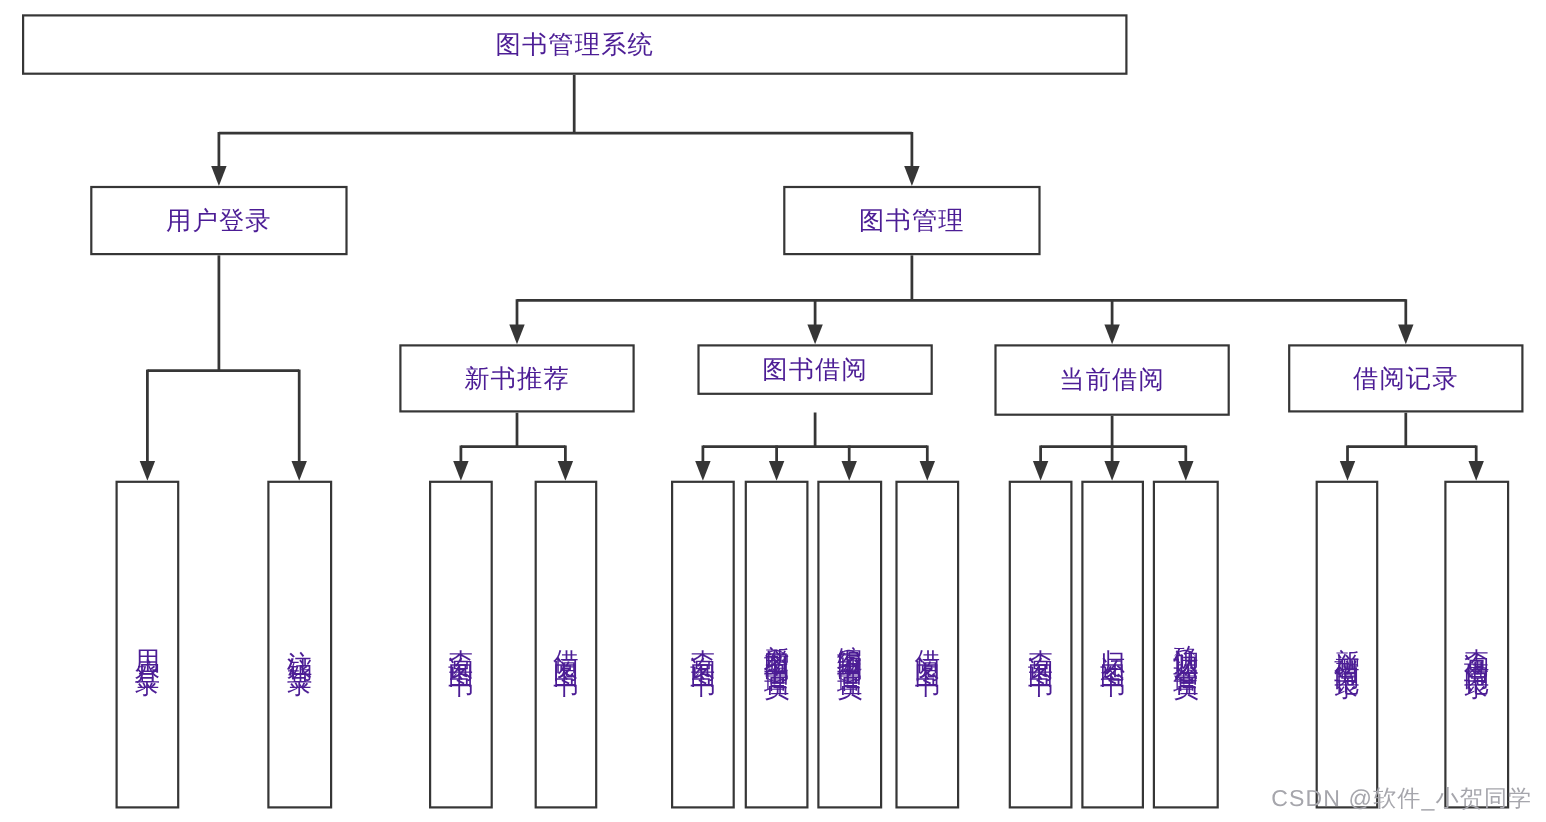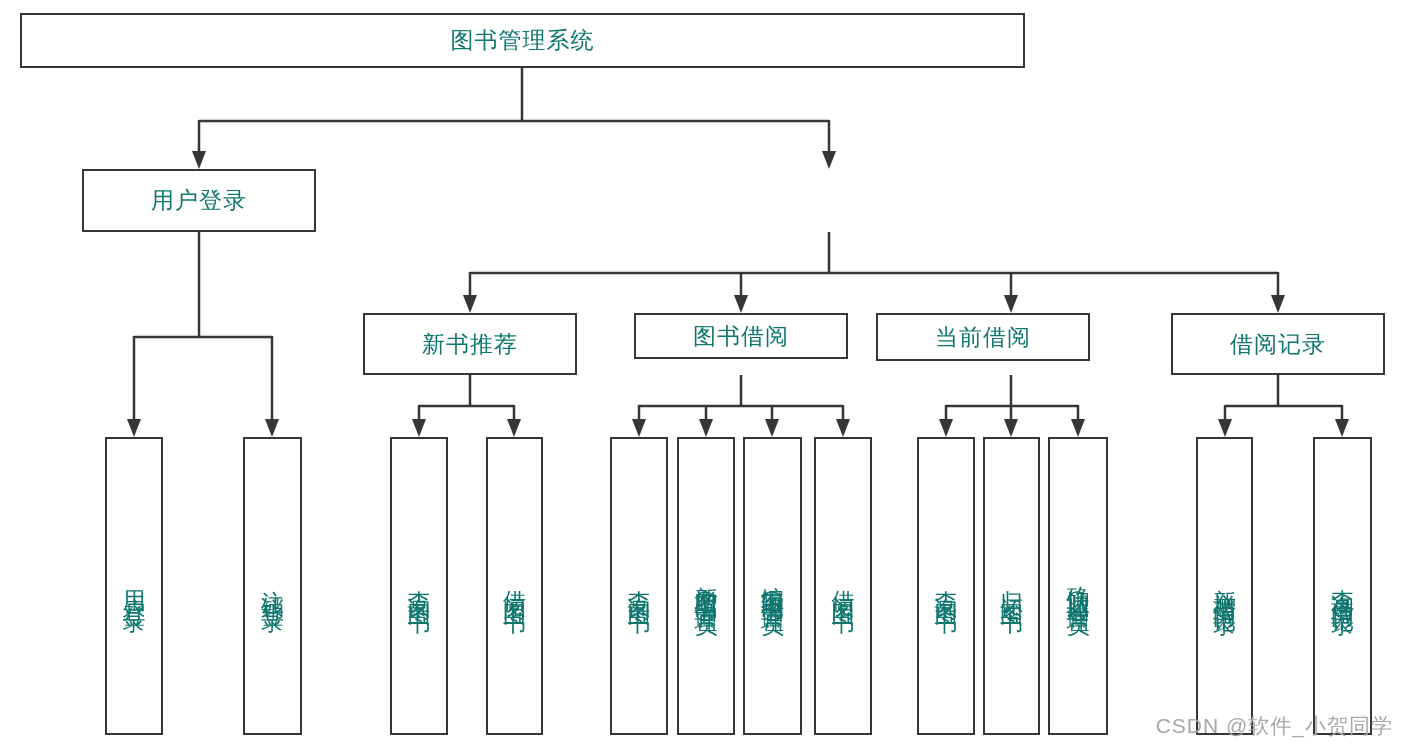--- a/index.html
+++ b/index.html
@@ -10,21 +10,21 @@
     font-family:"Liberation Sans","DejaVu Sans",sans-serif;
     overflow:hidden;
   }
   #wires{position:absolute;left:0;top:0;z-index:1;}
   .box{
     position:absolute;
     box-sizing:border-box;
     background:#ffffff;
     border:2px solid #363636;
     display:flex;align-items:center;justify-content:center;
-    color:#0f766e;
+    color:#4c1d95;
     font-size:23px;
     letter-spacing:1px;
     z-index:2;
     white-space:nowrap;
   }
   .box.lv1{border-width:2px;}
   .vbox{
     writing-mode:vertical-rl;
     text-orientation:mixed;
     letter-spacing:7px;
@@ -112,28 +112,31 @@
     </g>
   </svg>
 
   <div class="box lv1" style="left:20px;top:13px;width:1005px;height:55px;">
     <span>图书管理系统</span>
   </div>
 
   <div class="box" style="left:82px;top:169px;width:234px;height:63px;">
     <span>用户登录</span>
   </div>
+  <div class="box" style="left:712px;top:169px;width:234px;height:63px;">
+    <span>图书管理</span>
+  </div>
 
   <div class="box" style="left:363px;top:313px;width:214px;height:62px;align-items:center;">
     <span>新书推荐</span>
   </div>
   <div class="box" style="left:634px;top:313px;width:214px;height:46px;">
     <span>图书借阅</span>
   </div>
-  <div class="box" style="left:876px;top:313px;width:214px;height:48px;">
+  <div class="box" style="left:904px;top:313px;width:214px;height:65px;">
     <span>当前借阅</span>
   </div>
   <div class="box" style="left:1171px;top:313px;width:214px;height:62px;justify-content:center;">
     <span>借阅记录</span>
   </div>
 
   <div class="box vbox" style="left:105px;top:437px;width:58px;height:298px;">
     <span>用户登录</span>
   </div>
   <div class="box vbox" style="left:243px;top:437px;width:59px;height:298px;">

